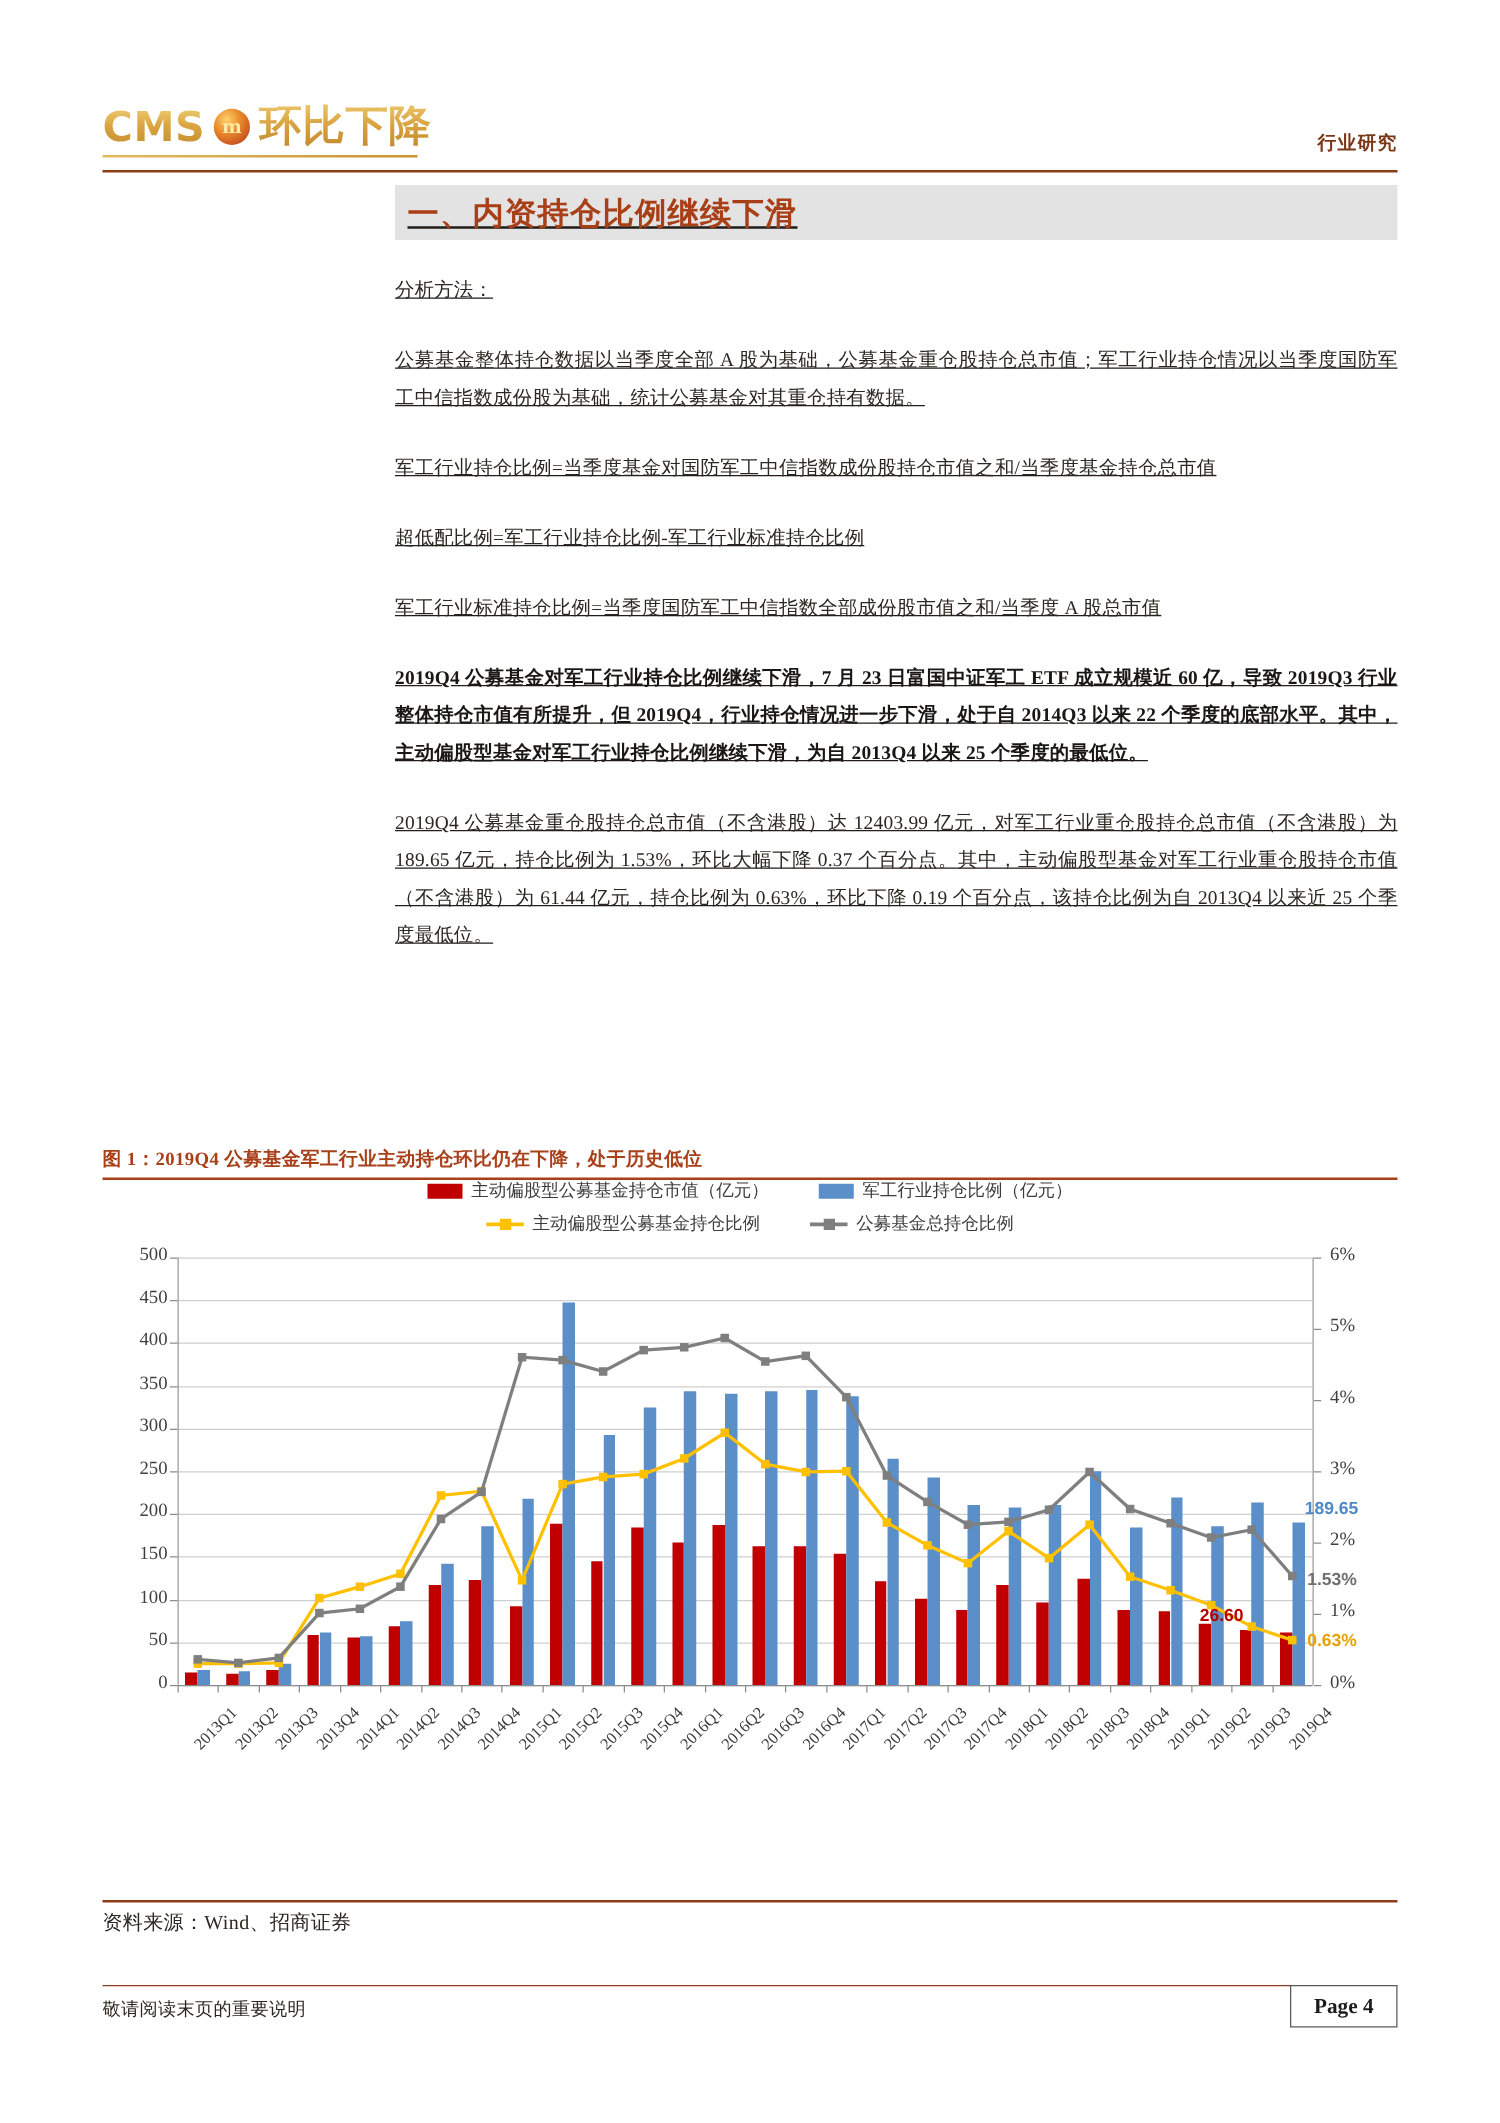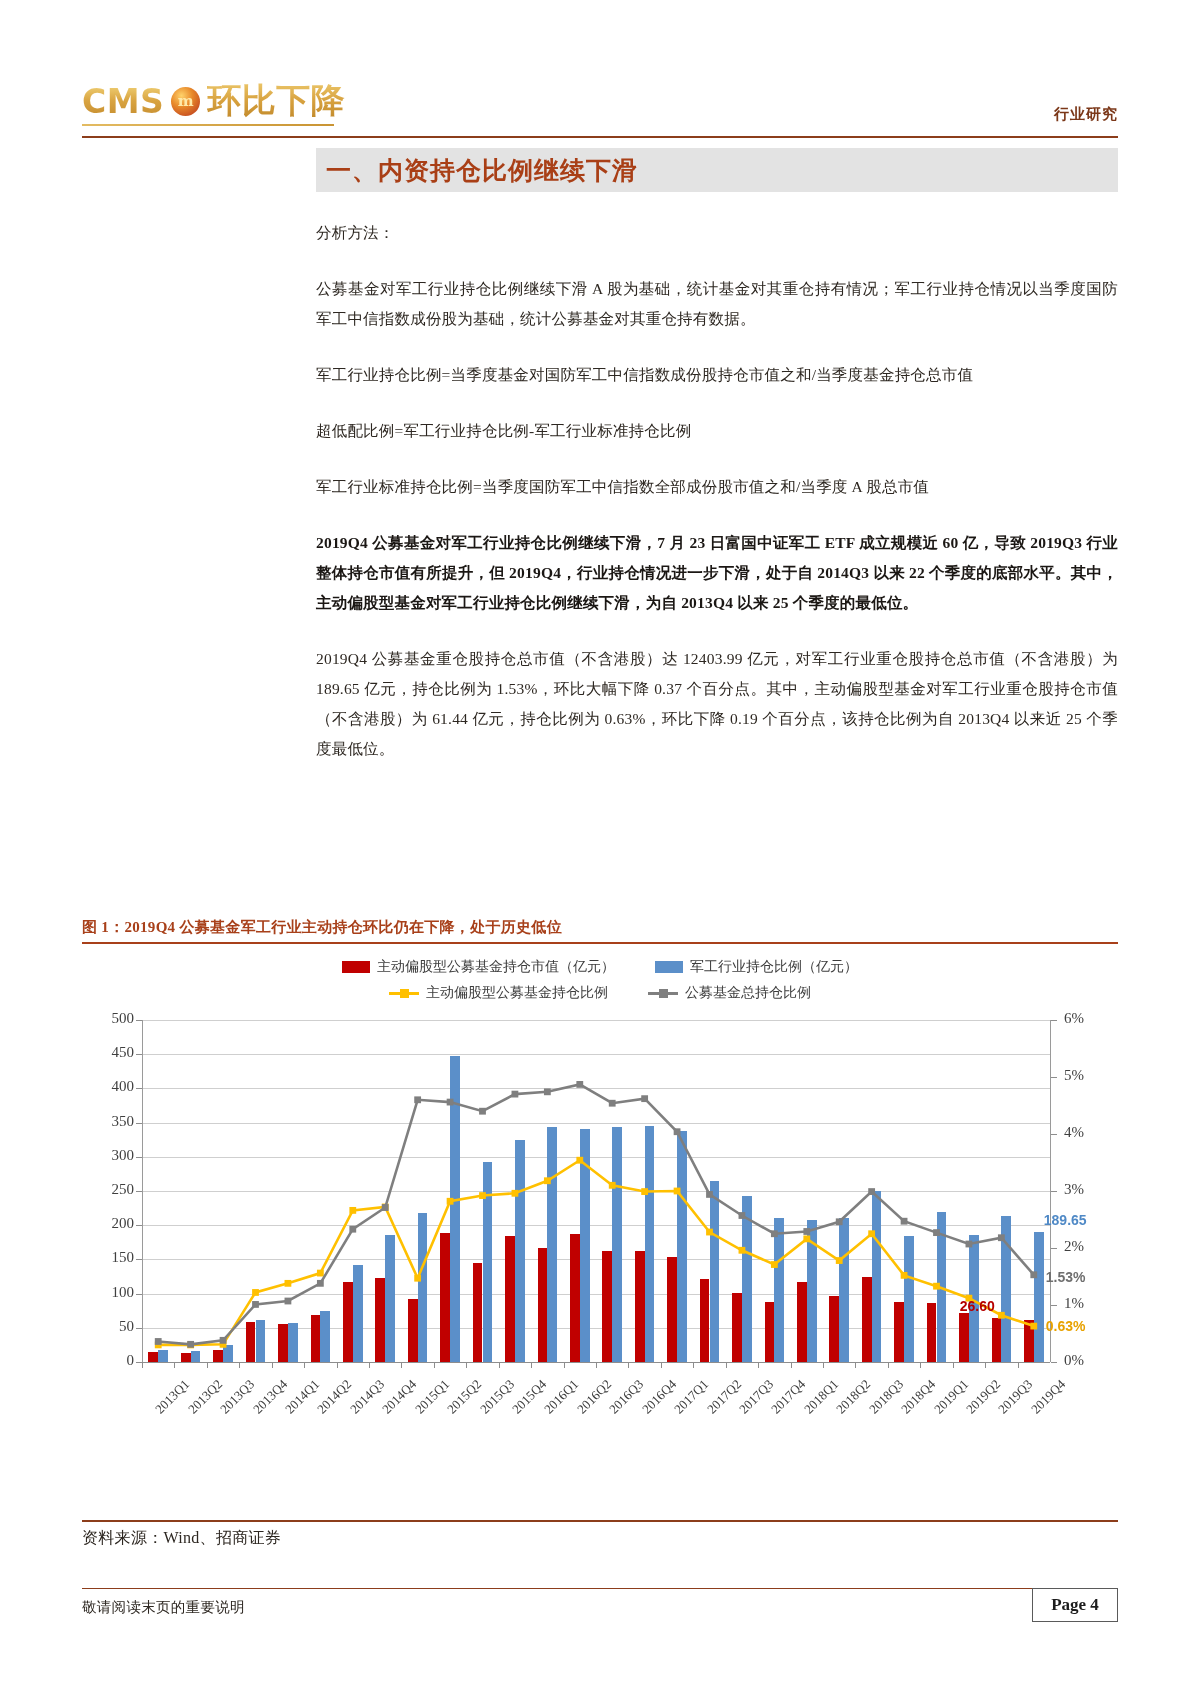--- a/index.html
+++ b/index.html
@@ -49,21 +49,21 @@
     position:absolute; right:82px; top:105px;
     font-size:15px; font-weight:bold; color:#7b3718;
     font-family:"Liberation Serif", serif; letter-spacing:1px;
   }
   .header-rule{
     position:absolute; left:82px; top:136px; width:1036px; height:2px;
     background:#8c3d1b;
   }
 
   
-  .content{ position:absolute; left:316px; top:148px; width:802px; }
+  .content{ position:absolute; left:316px; top:148px; width:802px;text-decoration:underline; }
 
   .section-band{
     background:#e3e3e3; height:44px; width:802px;
     display:flex; align-items:center; padding-left:10px;
   }
   .section-band h1{
     margin:0; font-size:25px; font-weight:bold; color:#a93f16;
     font-family:"Liberation Sans", sans-serif; letter-spacing:1px;
   }
   h2.sub{
@@ -81,21 +81,21 @@
   .fig-wrap{ position:absolute; left:82px; top:918px; width:1036px; }
   .fig-caption{
     font-size:15px; font-weight:bold; color:#a8401a;
     font-family:"Liberation Serif", serif; letter-spacing:0.3px;
     padding-bottom:5px;
   }
   .fig-rule{ height:2px; background:#a8401a; width:1036px; }
 
   .legend{
     display:flex; flex-direction:column; align-items:center;
-    gap:8px; margin-top:14px;
+    gap:8px; 
     font-family:"Liberation Sans", sans-serif; font-size:14px; color:#3c3c3c;justify-content:flex-end;
   }
   .legend-row{ display:flex; gap:40px; }
   .legend-item{ display:flex; align-items:center; gap:7px; }
   .sw-bar{ width:28px; height:12px; display:inline-block; }
   .sw-line{ width:30px; height:12px; position:relative; display:inline-block;}
   .sw-line i{
     position:absolute; left:0; top:5px; width:30px; height:3px; display:block;
   }
   .sw-line b{
@@ -173,21 +173,21 @@
   <div class="header-right">行业研究</div>
   <div class="header-rule"></div>
 </div>
 
 <div class="content">
   <div class="section-band">
     <h1>一、内资持仓比例继续下滑</h1>
   </div>
 
   <p class="body">分析方法：</p>
-  <p class="body">公募基金对军工行业持仓比例继续下滑 A 股为基础，统计基金对其重仓持有情况；军工行业持仓情况以当季度国防军工中信指数成份股为基础，统计公募基金对其重仓持有数据。</p>
+  <p class="body">公募基金整体持仓数据以当季度全部 A 股为基础，公募基金重仓股持仓总市值；军工行业持仓情况以当季度国防军工中信指数成份股为基础，统计公募基金对其重仓持有数据。</p>
   <p class="body">军工行业持仓比例=当季度基金对国防军工中信指数成份股持仓市值之和/当季度基金持仓总市值</p>
   <p class="body">超低配比例=军工行业持仓比例-军工行业标准持仓比例</p>
   <p class="body">军工行业标准持仓比例=当季度国防军工中信指数全部成份股市值之和/当季度 A 股总市值</p>
   <p class="body bold">2019Q4 公募基金对军工行业持仓比例继续下滑，7 月 23 日富国中证军工 ETF 成立规模近 60 亿，导致 2019Q3 行业整体持仓市值有所提升，但 2019Q4，行业持仓情况进一步下滑，处于自 2014Q3 以来 22 个季度的底部水平。其中，主动偏股型基金对军工行业持仓比例继续下滑，为自 2013Q4 以来 25 个季度的最低位。</p>
   <p class="body">2019Q4 公募基金重仓股持仓总市值（不含港股）达 12403.99 亿元，对军工行业重仓股持仓总市值（不含港股）为 189.65 亿元，持仓比例为 1.53%，环比大幅下降 0.37 个百分点。其中，主动偏股型基金对军工行业重仓股持仓市值（不含港股）为 61.44 亿元，持仓比例为 0.63%，环比下降 0.19 个百分点，该持仓比例为自 2013Q4 以来近 25 个季度最低位。</p>
 </div>
 
 <div class="fig-wrap">
   <div class="fig-caption">图 1：2019Q4 公募基金军工行业主动持仓环比仍在下降，处于历史低位</div>
   <div class="fig-rule"></div>

